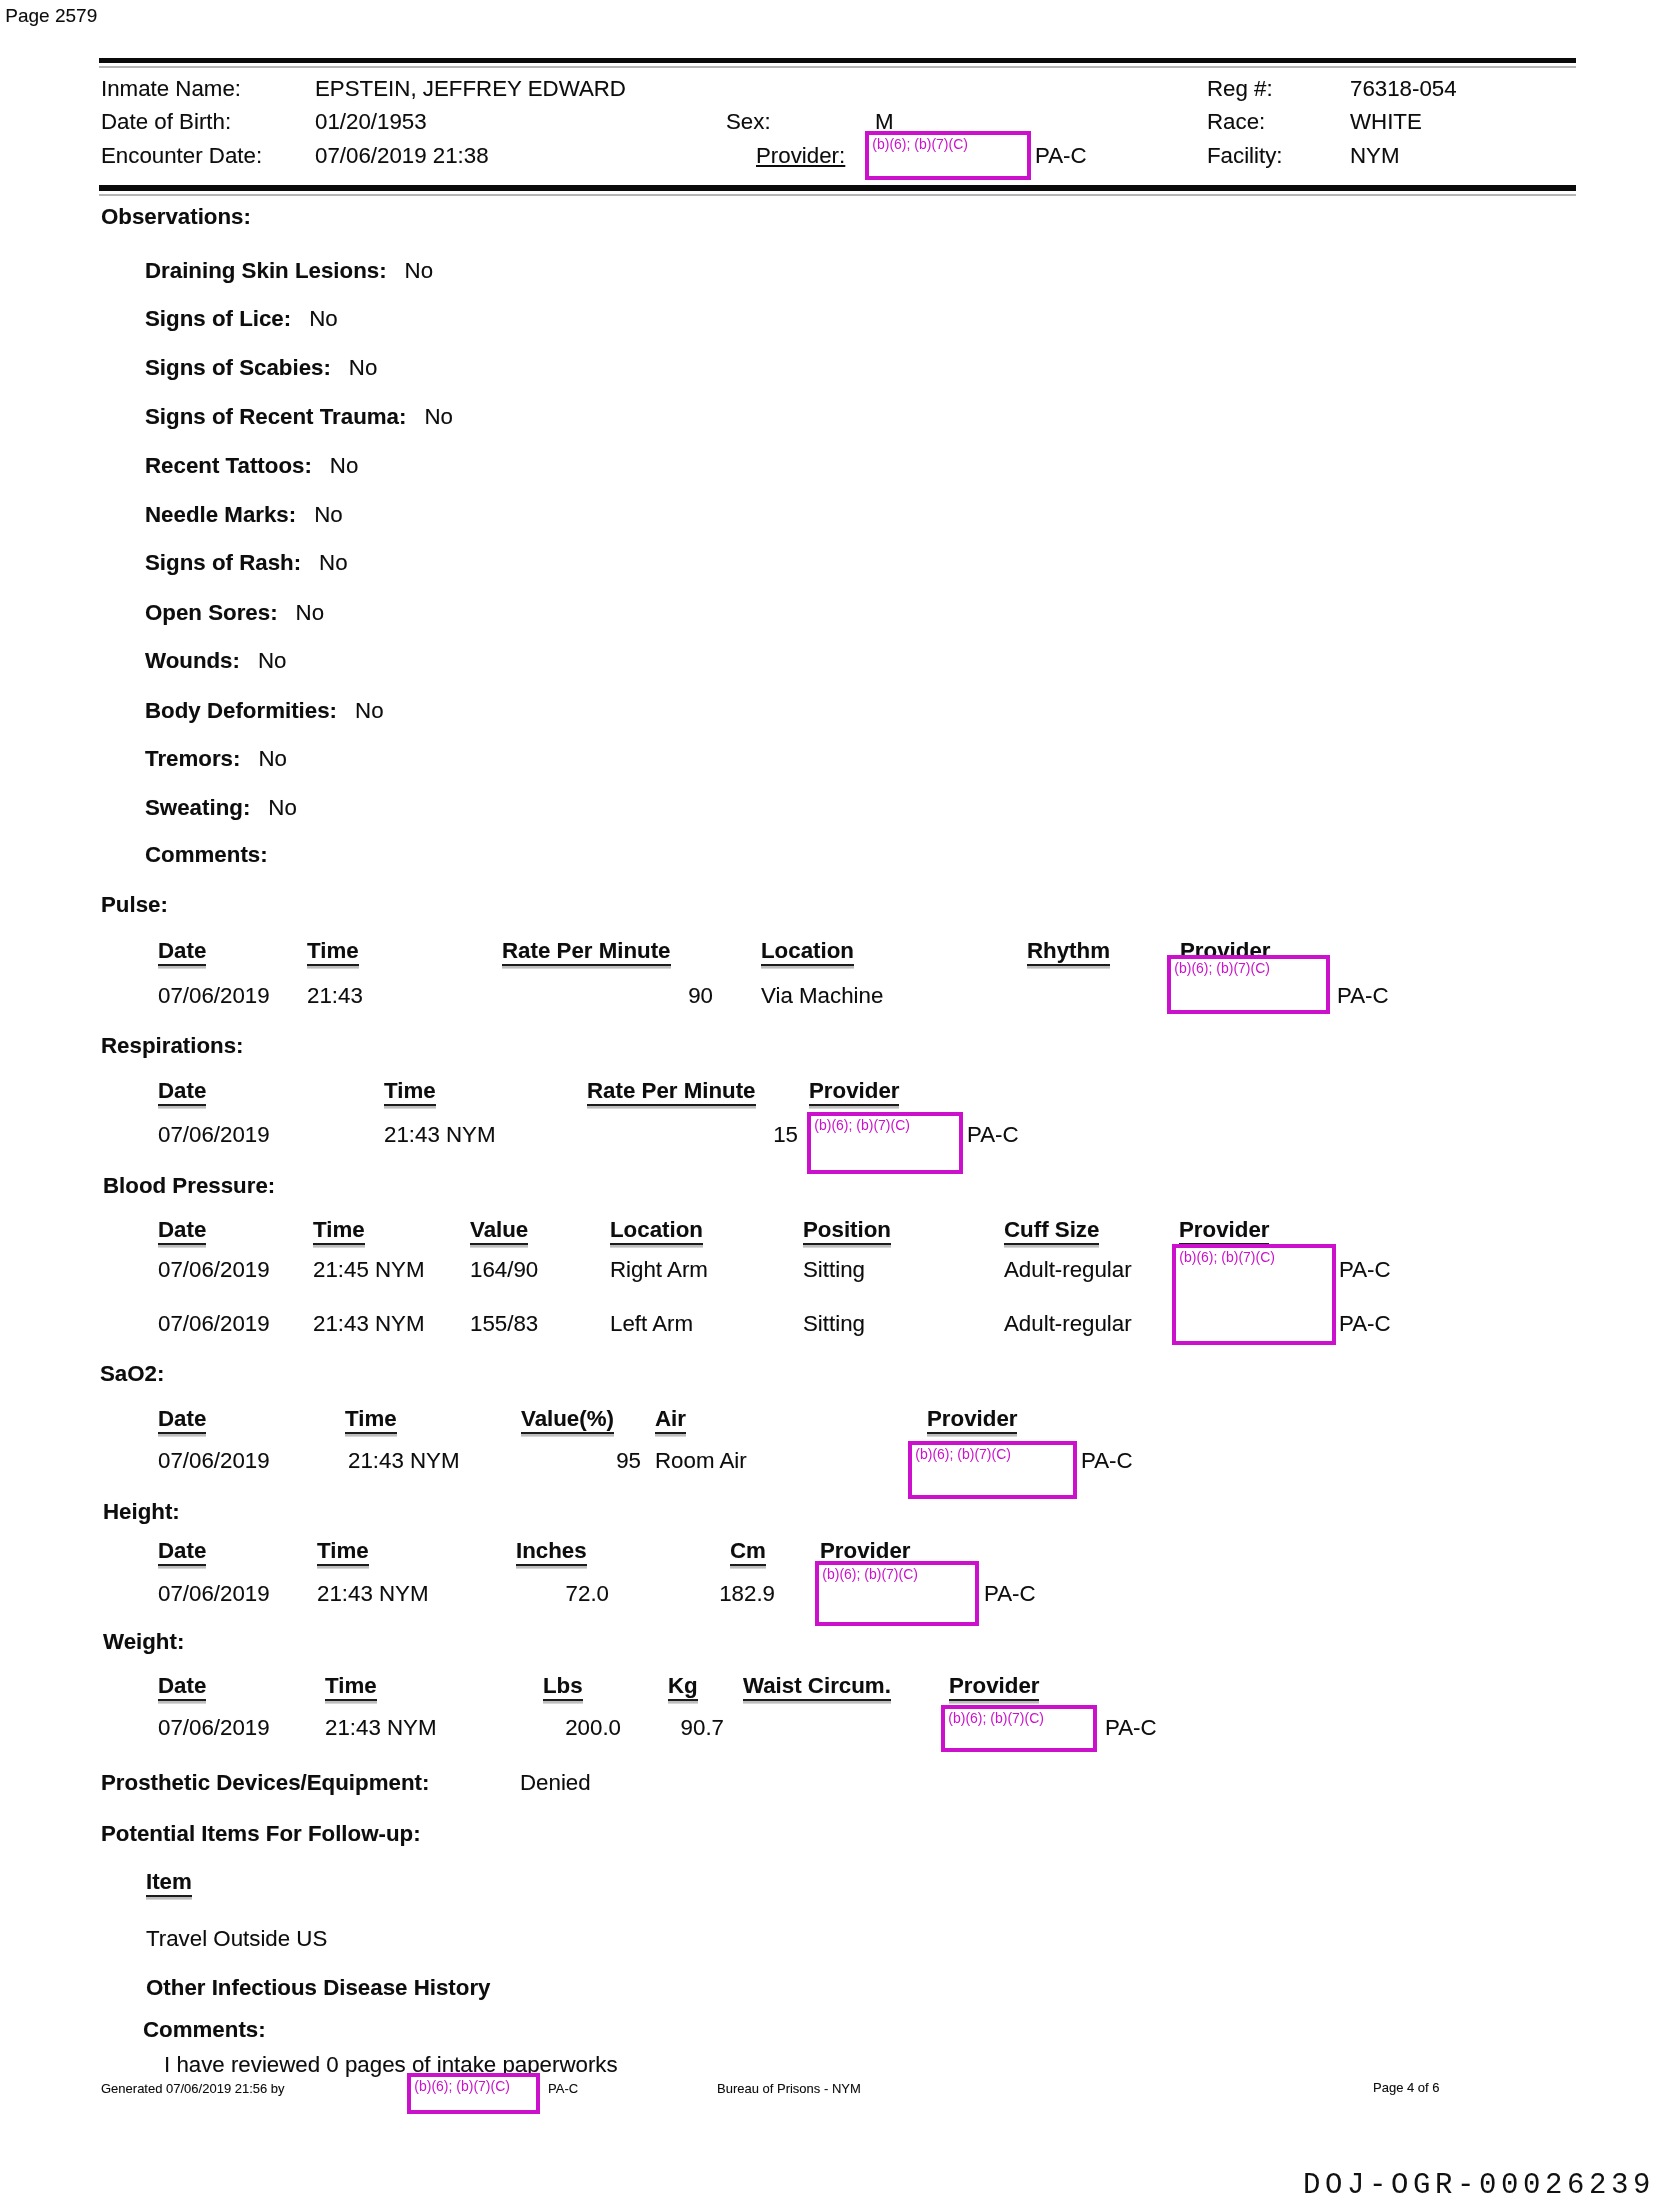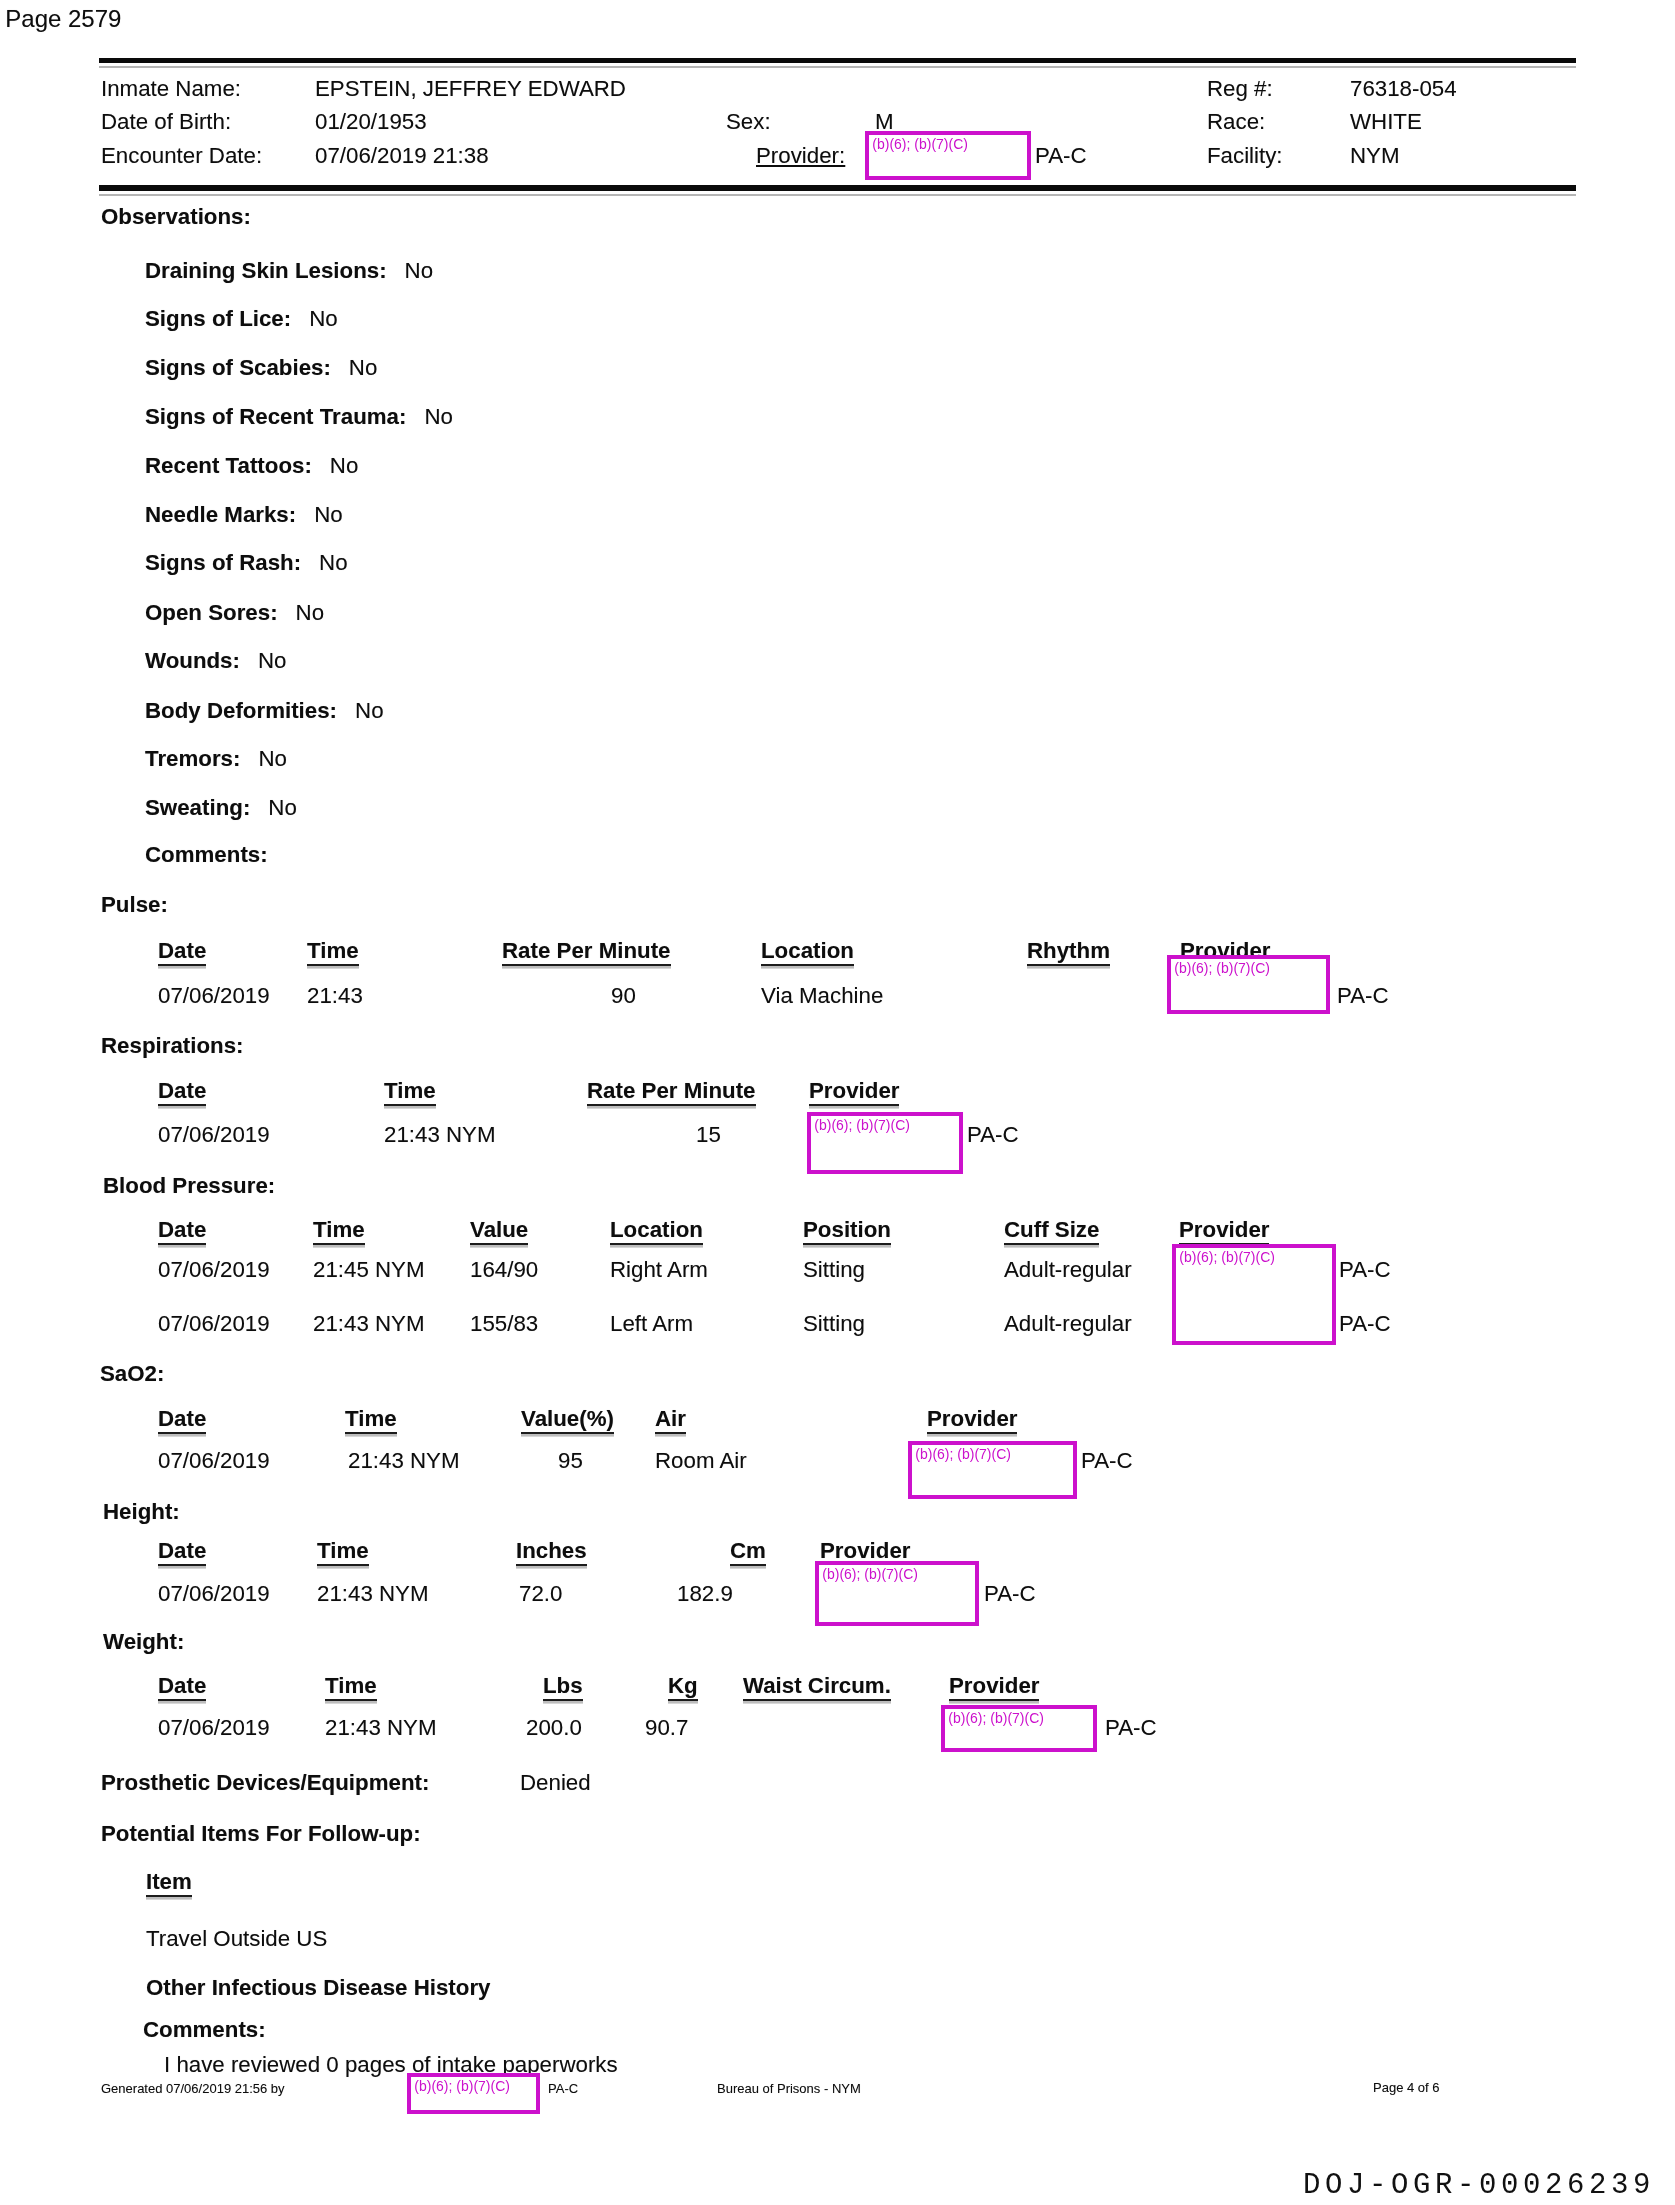--- a/index.html
+++ b/index.html
@@ -19,23 +19,23 @@
     color:#0d0d0d;
     text-shadow:0 0 0.7px rgba(0,0,0,0.28);
   }
   .b{font-weight:bold;}
   .th{
     font-weight:bold;
     padding-bottom:0.7px;
     border-bottom:2.6px solid #1c1c1c;
     box-shadow:0 2.6px 0 #bdbdbd;
   }
-  .num{text-align:left;}
+  .num{text-align:right;}
   .small{font-size:13px;}
-  .pagelabel{font-size:24px;}
+  .pagelabel{font-size:19px;}
   .rule{position:absolute;background:#0a0a0a;}
   .rule-shadow{position:absolute;background:#b5b5b5;}
   .redact{
     position:absolute;
     box-sizing:border-box;
     border:4px solid var(--redaction-color,#cc11cc);
     background:#ffffff;
   }
   .redact .rl{
     position:absolute;

